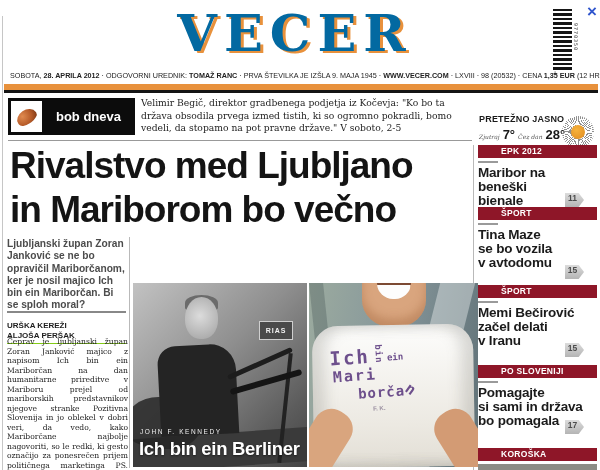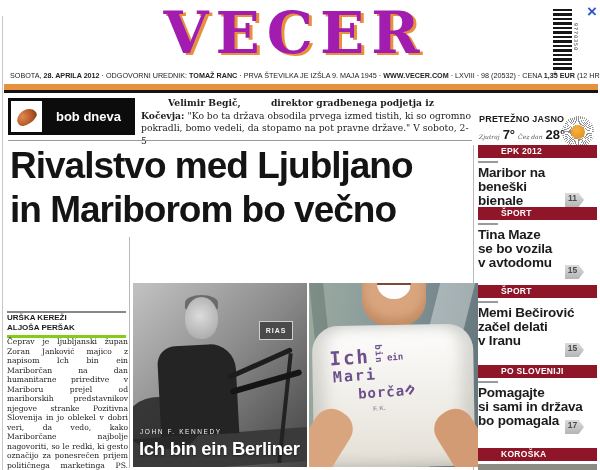--- a/index.html
+++ b/index.html
@@ -13,40 +13,40 @@
          line-height:16px;cursor:pointer;}
   .barcode{position:absolute;right:27px;top:8px;width:19px;height:62px;background:
            repeating-linear-gradient(180deg,#161616 0 2px,#fff 2px 4px,#161616 4px 7px,#fff 7px 9px);
            border:1px solid #fff;}
   .barcode-digits{position:absolute;right:-7px;top:14px;writing-mode:vertical-rl;
            font-size:5px;color:#333;letter-spacing:1px;font-family:"DejaVu Sans Mono",monospace;}
   .barcode-plus{position:absolute;right:43px;top:70px;font-size:7px;color:#111;}
 
   
   .logo{position:absolute;left:120px;top:0;width:350px;text-align:center;
-        font-family:"DejaVu Serif",serif;font-weight:bold;font-size:58px;line-height:66px;
-        letter-spacing:7px;color:#a21caf;text-shadow:3px 2px 0 #e8913c;}
+        font-family:"DejaVu Serif",serif;font-weight:bold;font-size:51px;line-height:66px;
+        letter-spacing:7px;color:#0369a1;text-shadow:3px 2px 0 #e8913c;}
   .dateline{position:absolute;left:10px;top:71px;right:2px;font-size:7.2px;white-space:nowrap;
         color:#222;}
   .dateline b{font-weight:bold;}
   .rule-orange{position:absolute;left:4px;right:2px;top:84px;height:6px;background:#e8913c;}
   .rule-black{position:absolute;left:4px;right:2px;top:90px;height:3px;background:#141414;}
 
   
   .bob-bar{position:absolute;left:8px;top:98px;width:127px;height:37px;background:#0c0c0c;
         display:flex;align-items:center;}
   .bean-box{width:31px;height:31px;background:#fff;margin-left:3px;display:flex;
         align-items:center;justify-content:center;}
   .bean{width:21px;height:14px;border-radius:55% 55% 50% 50%/60% 65% 40% 40%;
         background:radial-gradient(circle at 35% 30%,#e08a4f,#b55a28 55%,#7a3514 95%);
         transform:rotate(-35deg);}
   .bob-label{flex:1;text-align:center;color:#fff;font-weight:bold;font-size:13px;}
   .bob-quote{position:absolute;left:141px;top:97px;width:333px;
         font-family:"DejaVu Serif",serif;font-size:9.2px;line-height:12.6px;color:#1d1d1d;}
-  .bob-quote b{font-weight:bold;margin-left:27px;}
+  .bob-quote b{font-weight:normal;}
   .rule-thin{position:absolute;left:8px;top:140px;width:464px;height:1px;background:#999;}
 
   
   .weather{position:absolute;left:479px;top:114px;width:119px;}
   .w-cond{font-size:9px;font-weight:bold;letter-spacing:.2px;}
   .w-temps{margin-top:3px;display:flex;align-items:baseline;gap:3px;}
   .w-label{font-family:"DejaVu Serif",serif;font-style:italic;font-size:6px;color:#555;}
   .w-temp{font-size:13px;font-weight:bold;}
   .sun{position:absolute;right:4px;top:2px;width:32px;height:32px;border-radius:50%;
        background:repeating-conic-gradient(#8f8f8f 0deg 3deg,transparent 3deg 8deg);}
@@ -55,21 +55,21 @@
 
   
   .headline{position:absolute;left:6px;top:140px;width:470px;margin:4px;
        font-family:Liberation Sans, sans-serif;font-weight:bold;font-size:37px;line-height:44px;
        letter-spacing:-1px;color:#141414;}
 
   
   .lead{position:absolute;left:7px;top:238px;width:119px;font-size:10.2px;line-height:12.3px;
        font-weight:600;color:#4c4c4c;}
   .byline{position:absolute;left:7px;top:311px;width:119px;border-top:2px solid #888;
-       border-bottom:3px solid #84cc16;padding:0 0 3px 0;font-size:8px;font-weight:bold;
+       border-bottom:1px solid #84cc16;padding:8px 0 3px 0;font-size:8px;font-weight:bold;
        line-height:9.5px;color:#1d1d1d;}
   .body-copy{position:absolute;left:7px;top:337px;width:121px;bottom:0;overflow:hidden;
        font-family:"DejaVu Serif",serif;font-size:7.6px;line-height:9.5px;text-align:justify;
        color:#222;}
   .body-copy p{margin:0;}
   .divider-col{left:129px;top:237px;bottom:2px;width:1px;}
   .divider-side{left:473px;top:145px;bottom:0;width:1px;}
 
   
   .photos{position:absolute;left:133px;top:283px;width:345px;height:184px;display:flex;gap:2px;}
@@ -180,20 +180,21 @@
       <span class="w-label">Čez dan</span>
       <span class="w-temp">28°</span>
     </div>
     <div class="sun"></div>
   </div>
 
   <div class="rule-thin"></div>
 
   <h1 class="headline"><span>Rivalstvo med Ljubljano</span><br><span>in Mariborom bo večno</span></h1>
 
+  <div class="lead">Ljubljanski župan Zoran Janković se ne bo opravičil Mariborčanom, ker je nosil majico Ich bin ein Mariborčan. Bi se sploh moral?</div>
 
   <div class="byline">
     <div>URŠKA KEREŽI</div>
     <div>ALJOŠA PERŠAK</div>
   </div>
 
   <div class="body-copy">
     <p>Čeprav je ljubljanski župan Zoran Janković majico z napisom Ich bin ein Mariborčan na dan humanitarne prireditve v Mariboru prejel od mariborskih predstavnikov njegove stranke Pozitivna Slovenija in jo oblekel v dobri veri, da vedo, kako Mariborčane najbolje nagovoriti, so le redki, ki gesto označijo za ponesrečen prijem političnega marketinga PS. Predvsem ideološki nasprotniki jo vidijo predvsem kot politični populizem in neprimerno provokacijo, ki "žali Mariborčane".</p>
 
   </div>

